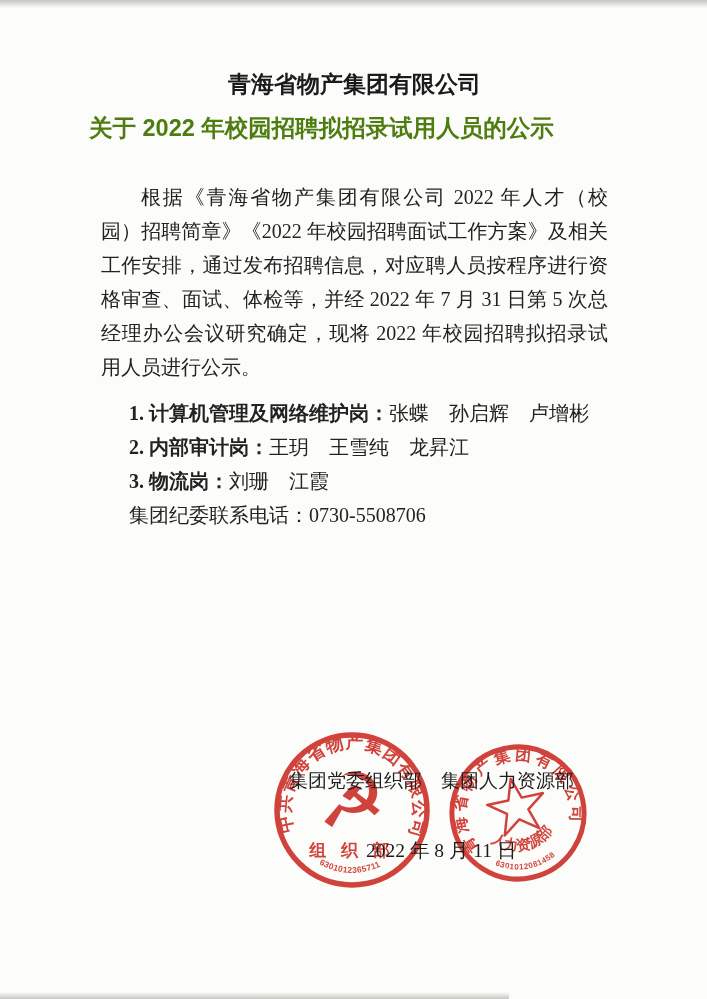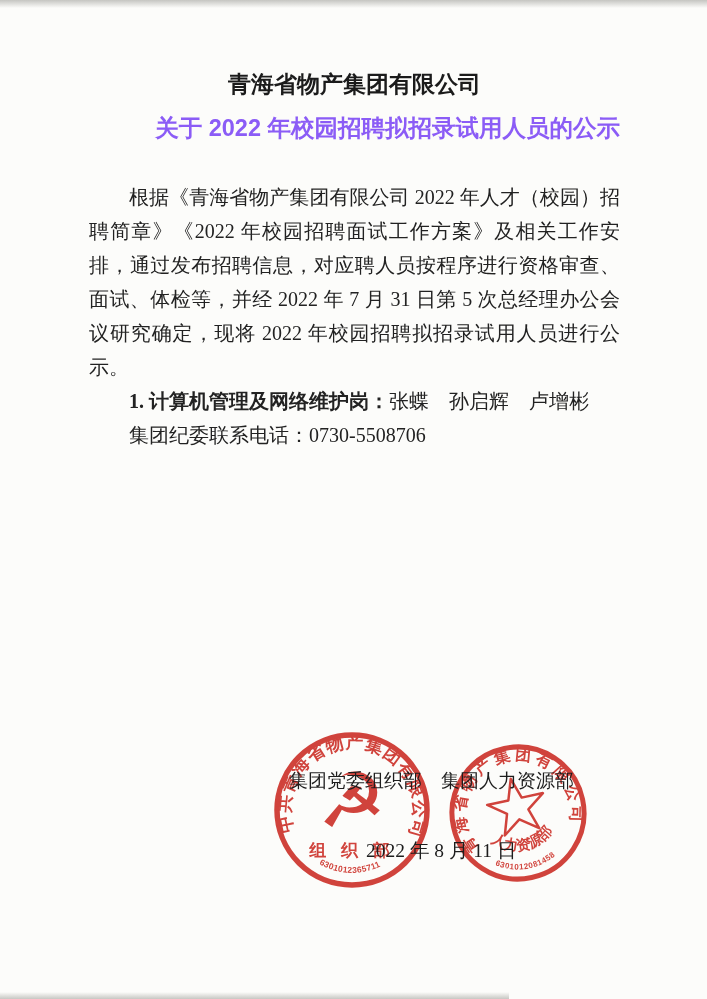--- a/index.html
+++ b/index.html
@@ -22,25 +22,25 @@
   }
   
   .doc {
     position: absolute; top: 70px; left: 89px; right: 87px;
   }
   .title1 {
     text-align: center; font-weight: 700; font-size: 23px; line-height: 28px;
     font-family: "Liberation Sans", sans-serif; color: #1b1b1b;
   }
   .title2 {
-    text-align: right; font-weight: 700; font-size: 23.5px; line-height: 32px;
-    margin-top: 14px; font-family: "Liberation Sans", sans-serif; color: #8b5cf6;
+    text-align: left; font-weight: 700; font-size: 23.5px; line-height: 32px;
+    margin-top: 14px; font-family: "Liberation Sans", sans-serif; color: #4d7c0f;
   }
   .bodytext { margin-top: 36px; font-size: 20px; line-height: 34px; }
-  .para { text-indent: 2em; text-align: justify; margin: 0; }
+  .para { text-indent: 2em; text-align: justify; margin: 12px; }
   .line { text-indent: 2em; margin: 0; white-space: nowrap; }
   .line b { font-weight: 700; }
   
   .sig-depts {
     position: absolute; left: 289px; top: 769px; z-index: 3;
     font-size: 19px; line-height: 24px; color: #1d1d1d; white-space: nowrap;
   }
   .sig-date {
     position: absolute; left: 366px; top: 839px; z-index: 3;
     font-size: 19.5px; line-height: 24px; color: #1d1d1d; white-space: nowrap; text-align: right;
@@ -59,20 +59,22 @@
 <div class="scan-bottom"></div>
 
 <div class="doc">
   <div class="title1">青海省物产集团有限公司</div>
   <div class="title2">关于 2022 年校园招聘拟招录试用人员的公示</div>
 
   <div class="bodytext">
     <p class="para">根据《青海省物产集团有限公司 2022 年人才（校园）招聘简章》《2022 年校园招聘面试工作方案》及相关工作安排，通过发布招聘信息，对应聘人员按程序进行资格审查、面试、体检等，并经 2022 年 7 月 31 日第 5 次总经理办公会议研究确定，现将 2022 年校园招聘拟招录试用人员进行公示。</p>
 
     <p class="line"><b>1. 计算机管理及网络维护岗：</b><span>张蝶　孙启辉　卢增彬</span></p>
+    <p class="line"><b>2. 内部审计岗：</b><span>王玥　王雪纯　龙昇江</span></p>
+    <p class="line"><b>3. 物流岗：</b><span>刘珊　江霞</span></p>
 
 
     <p class="line">集团纪委联系电话：0730-5508706</p>
   </div>
 </div>
 
 <svg class="seal" style="left:267px; top:725px;" width="170" height="170" viewBox="0 0 170 170">
   <circle cx="85" cy="85" r="75" fill="none" stroke="#d0342c" stroke-width="5.5"></circle>
   <path id="sealL-ring" d="M 26.7 106.2 A 62 62 0 1 1 143.3 106.2" fill="none"></path>
   <text font-size="17.5" font-weight="bold" fill="#d0342c">

